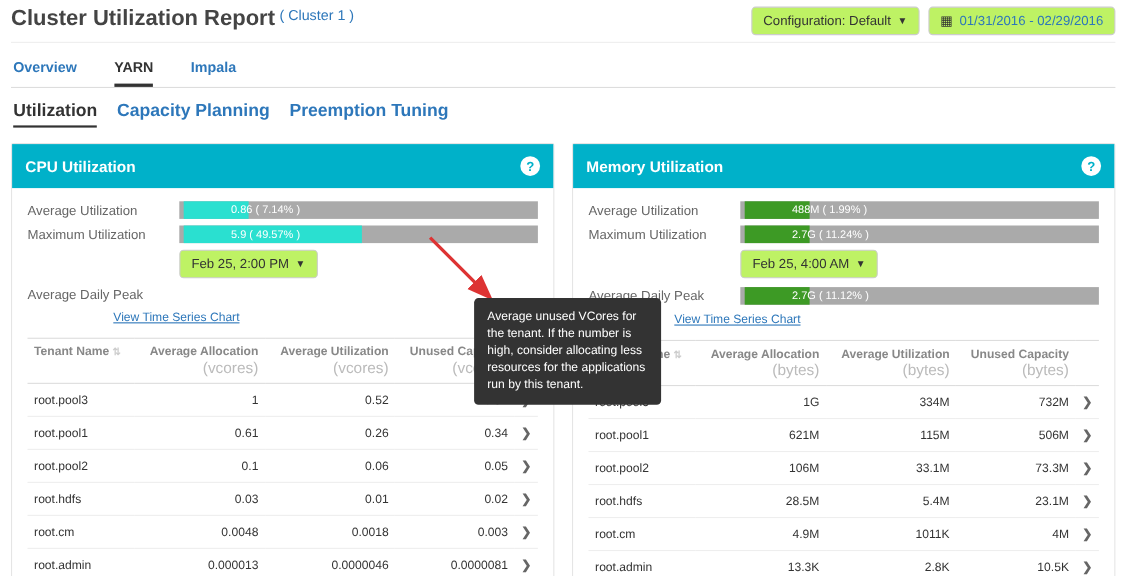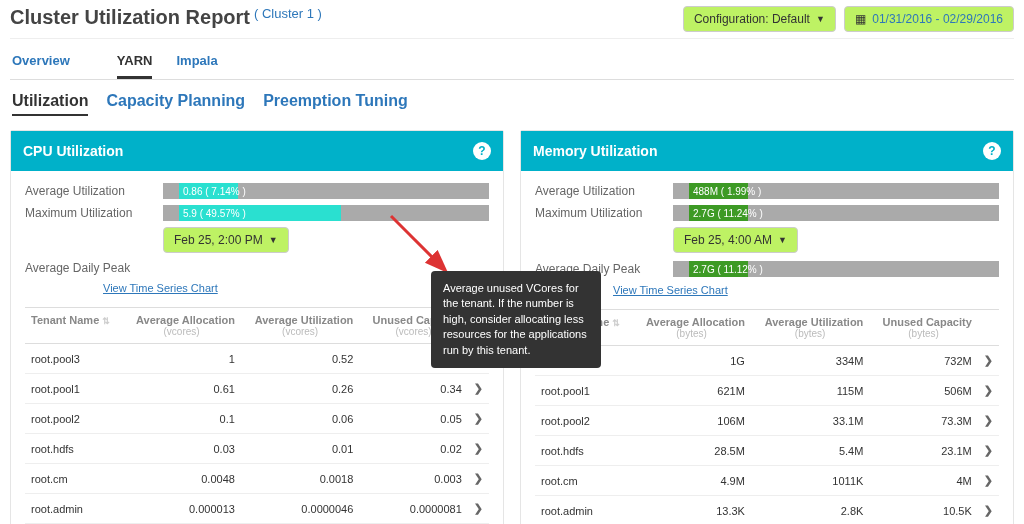--- a/index.html
+++ b/index.html
@@ -17,60 +17,60 @@
 .title-wrap .clus { color: #2d77ba; font-size: 13px; }
 .hdr-right { display: flex; gap: 8px; align-items: center; }
 .btn {
   border: 1px solid #ccc; border-radius: 4px; background: #bef264;
   padding: 5px 10px; font-size: 12px; cursor: pointer; display: flex; gap: 6px; align-items: center;
 }
 .btn .caret { font-size: 9px; }
 .daterange .dt { color: #2d77ba; }
 hr.sep { border: none; border-top: 1px solid #eee; margin: 6px 0 0 0; }
 
-.main-tabs { display: flex; gap: 24px; border-bottom: 1px solid #ddd; margin-top: 6px; padding: 0 2px; text-align: center; }
+.main-tabs { display: flex; gap: 34px; border-bottom: 1px solid #ddd; margin-top: 6px; padding: 0 2px; text-align: center; }
 .main-tabs .tab { padding: 8px 0; color: #2d77ba; font-weight: 700; font-size: 13px; cursor: pointer; }
-.main-tabs .tab.active { color: #333; border-bottom: 3px solid #333; margin-left: 23px; }
+.main-tabs .tab.active { color: #333; border-bottom: 3px solid #333; }
 
 .sub-tabs { display: flex; gap: 18px; margin-top: 8px; padding: 0 2px; }
 .sub-tabs .tab { padding: 4px 0; color: #2d77ba; font-weight: 700; font-size: 16px; cursor: pointer; }
 .sub-tabs .tab.active { color: #333; border-bottom: 2px solid #333; }
 
 .panels { display: flex; gap: 16px; margin-top: 14px; }
 .panel { flex: 1 1 50%; border: 1px solid #e5e5e5; border-radius: 2px; }
 .panel-hdr {
   background: #00b1c9; color: #fff; font-weight: 700; font-size: 14px;
   padding: 11px 12px; display: flex; justify-content: space-between; align-items: center;
 }
 .help-circ {
   width: 18px; height: 18px; border-radius: 50%; background: #fff; color: #00b1c9;
   display: flex; align-items: center; justify-content: center; font-weight: 700; font-size: 12px;
 }
 .panel-body { padding: 12px 14px; }
 
 .metric { display: flex; align-items: center; margin-bottom: 6px; gap: 8px; }
 .metric .lbl { width: 130px; color: #666; }
 .barwrap { flex: 1; height: 16px; background: #aaa; position: relative; }
-.barfill { position: absolute; top: 0; left: 16px; height: 100%; display: flex; align-items: center; }
+.barfill { position: absolute; top: 0; left: 4px; height: 100%; display: flex; align-items: center; padding-left: 39px; }
 .barfill span { color: #fff; font-size: 10px; padding: 0 4px; white-space: nowrap; }
 .teal { background: #2ae0d0; }
 .green { background: #3d9a25; }
 .timepick { margin-left: 138px; margin-bottom: 8px; }
 .timepick .btn { display: inline-flex; }
 .vtsc { margin-left: 78px; }
 .vtsc a { color: #2d77ba; font-size: 11px; text-decoration: underline; cursor: pointer; }
 
 table {
   width: 100%; border-collapse: collapse; margin-top: 12px; font-size: 11px;
 }
 th {
   text-align: left; color: #888; font-weight: 700; padding: 6px 6px; border-top: 1px solid #ddd;
   border-bottom: 1px solid #ddd; vertical-align: top; position: relative;
 }
-th .sub { display: block; color: #bbb; font-weight: 400; font-size: 10px; text-align: center; }
+th .sub { display: block; color: #bbb; font-weight: 400; font-size: 14px; }
 th.r, td.r { text-align: right; }
 th .sort { color: #ccc; font-size: 9px; padding-left: 3px; }
 td { padding: 8px 6px; border-bottom: 1px solid #eee; }
 .expand { color: #666; font-weight: 700; cursor: pointer; }
 
 .tooltip {
   position: absolute; background: #333; color: #fff; padding: 10px 12px;
   border-radius: 4px; font-size: 11px; line-height: 1.4; width: 170px; text-align: left; z-index: 50;
 }
 .arrow {

